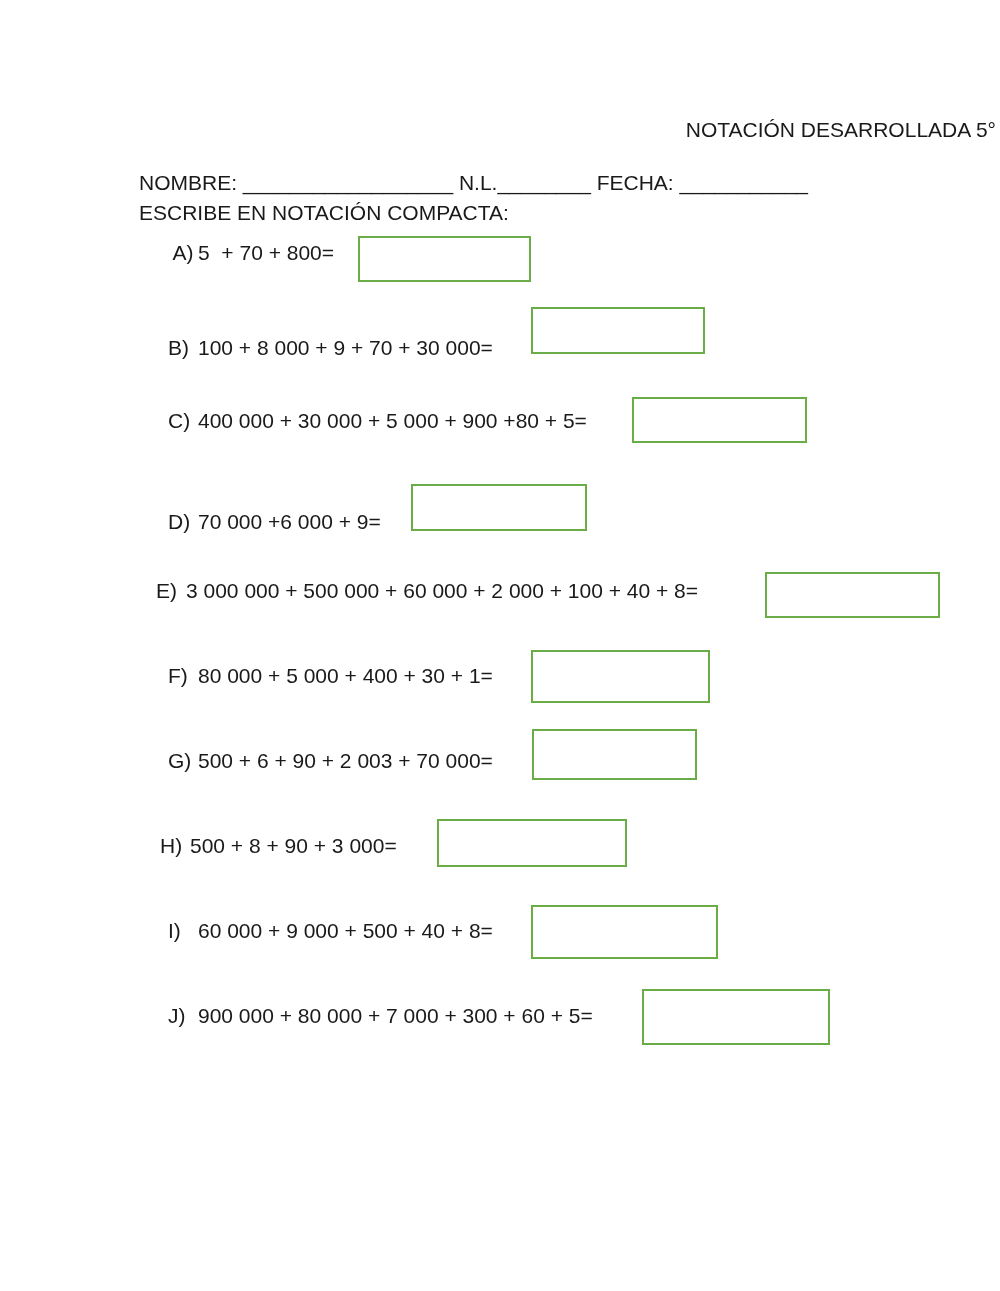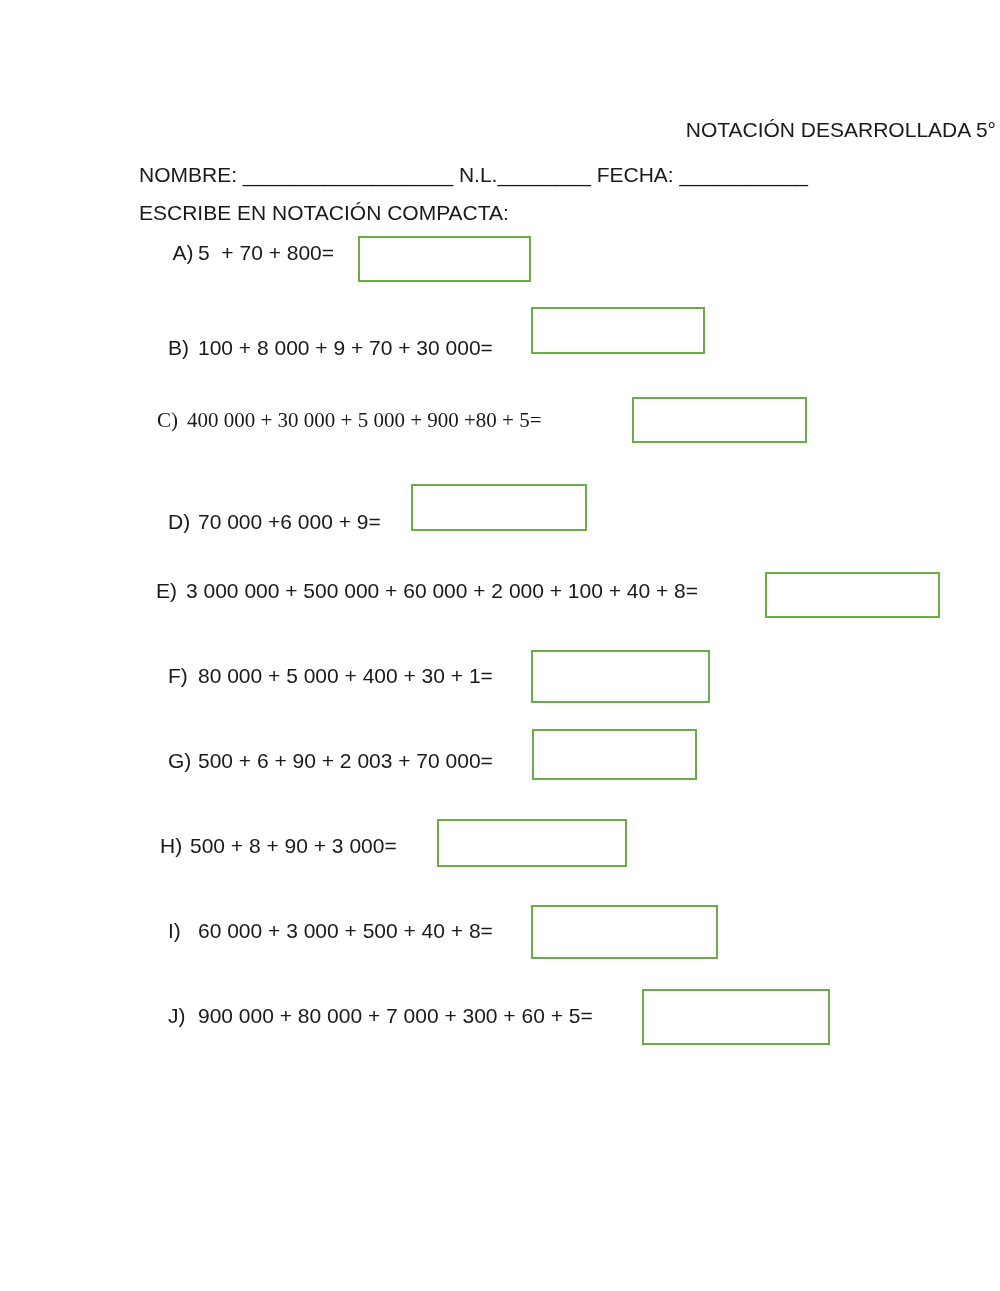--- a/index.html
+++ b/index.html
@@ -11,44 +11,44 @@
     .title { left: 0; width: 996px; text-align: right; top: 119px; }
     .box {
       position: absolute; box-sizing: border-box; border: 2px solid #6aad46; background: #fff;
     }
     .q-label { display: inline-block; width: 30px; }
   </style>
 </head>
 <body>
 
 <div class="txt title">NOTACIÓN DESARROLLADA 5°</div>
-<div class="txt" style="left:139px; top:164px;text-align:center;">NOMBRE: __________________ N.L.________ FECHA: ___________</div>
+<div class="txt" style="left:139px; top:172px;text-align:center;">NOMBRE: __________________ N.L.________ FECHA: ___________</div>
 <div class="txt" style="left:139px; top:202px;">ESCRIBE EN NOTACIÓN COMPACTA:</div>
 
 <div class="txt" style="left:168px; top:242px;text-align:center;"><span class="q-label">A)</span><span>5  + 70 + 800=</span></div>
 <div class="box" style="left:358px; top:236px; width:173px; height:46px;"></div>
 
 <div class="txt" style="left:168px; top:325px;margin-top:12px;"><span class="q-label">B)</span><span>100 + 8 000 + 9 + 70 + 30 000=</span></div>
 <div class="box" style="left:531px; top:307px; width:174px; height:47px;"></div>
 
-<div class="txt" style="left:157px; top:410px;font-family:Liberation Serif, serif;"><span class="q-label">C)</span><span>400 000 + 30 000 + 5 000 + 900 +80 + 5=</span></div>
+<div class="txt" style="left:168px; top:410px;"><span class="q-label">C)</span><span>400 000 + 30 000 + 5 000 + 900 +80 + 5=</span></div>
 <div class="box" style="left:632px; top:397px; width:175px; height:46px;"></div>
 
 <div class="txt" style="left:168px; top:495px;margin-top:16px;"><span class="q-label">D)</span><span>70 000 +6 000 + 9=</span></div>
 <div class="box" style="left:411px; top:484px; width:176px; height:47px;"></div>
 
 <div class="txt" style="left:156px; top:580px;"><span class="q-label">E)</span><span>3 000 000 + 500 000 + 60 000 + 2 000 + 100 + 40 + 8=</span></div>
 <div class="box" style="left:765px; top:572px; width:175px; height:46px;"></div>
 
 <div class="txt" style="left:168px; top:665px;"><span class="q-label">F)</span><span>80 000 + 5 000 + 400 + 30 + 1=</span></div>
 <div class="box" style="left:531px; top:650px; width:179px; height:53px;"></div>
 
 <div class="txt" style="left:168px; top:750px;"><span class="q-label">G)</span><span>500 + 6 + 90 + 2 003 + 70 000=</span></div>
 <div class="box" style="left:532px; top:729px; width:165px; height:51px;"></div>
 
 <div class="txt" style="left:160px; top:835px;"><span class="q-label">H)</span><span>500 + 8 + 90 + 3 000=</span></div>
 <div class="box" style="left:437px; top:819px; width:190px; height:48px;"></div>
 
-<div class="txt" style="left:168px; top:920px;"><span class="q-label">I)</span><span>60 000 + 3 000 + 500 + 40 + 8=</span></div>
+<div class="txt" style="left:168px; top:920px;"><span class="q-label">I)</span><span>60 000 + 9 000 + 500 + 40 + 8=</span></div>
 <div class="box" style="left:531px; top:905px; width:187px; height:54px;"></div>
 
 <div class="txt" style="left:168px; top:1005px;"><span class="q-label">J)</span><span>900 000 + 80 000 + 7 000 + 300 + 60 + 5=</span></div>
 <div class="box" style="left:642px; top:989px; width:188px; height:56px;"></div>
 
 </body></html>

